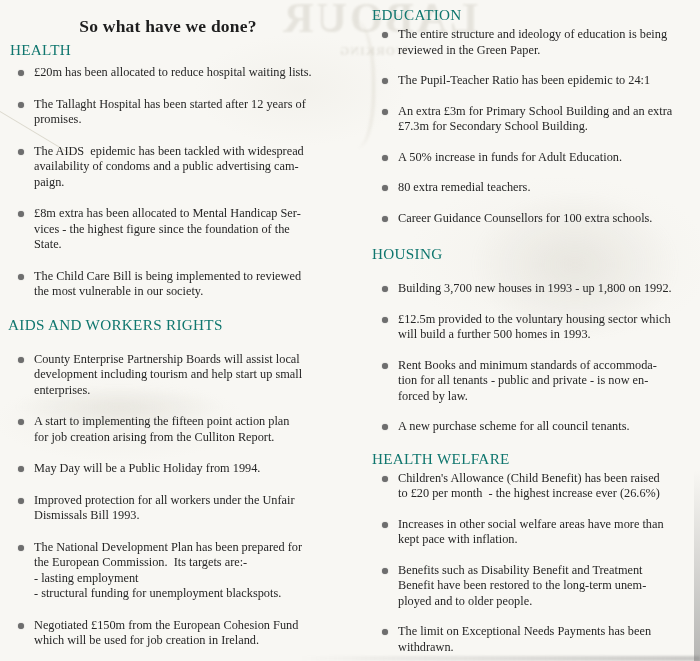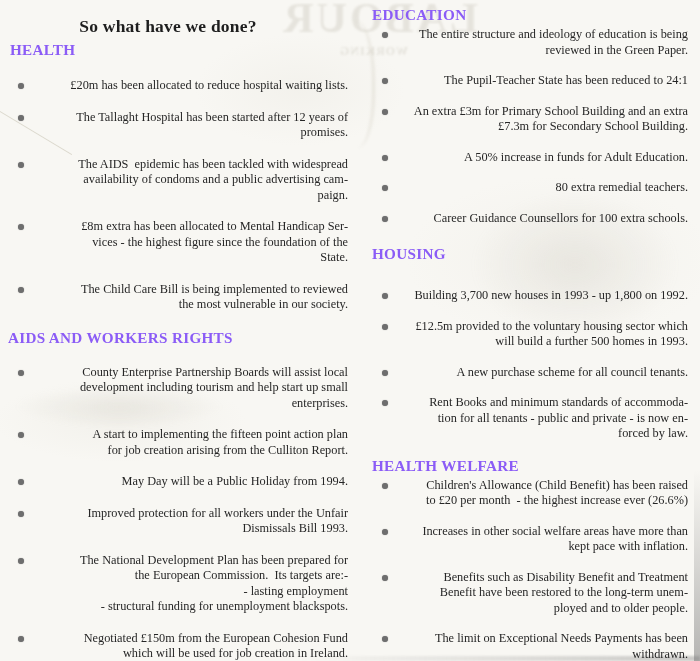--- a/index.html
+++ b/index.html
@@ -38,29 +38,29 @@
   
   .col{position:absolute;top:0;}
   .col-left{left:8px;width:340px;}
   .col-right{left:372px;width:316px;top:2px;}
 
   .page-title{
     text-align:center;font-size:17.5px;font-weight:bold;
     margin:16px 20px 4px 0;color:#1e1e1e;letter-spacing:.2px;
   }
   .heading{
-    font-size:15.2px;font-weight:bold;color:#8b5cf6;letter-spacing:.3px;
-  }
-  .sec-health .heading{margin:4px 0 19px 2px;}
+    font-size:15.2px;font-weight:normal;color:#0f766e;letter-spacing:.3px;
+  }
+  .sec-health .heading{margin:4px 0 6px 2px;}
   .sec-jobs .heading{margin:13px 0 18px 0;}
   .sec-education .heading{margin:4px 0 3px 0;}
-  .sec-housing .heading{margin:19px 0 25px 0;}
+  .sec-housing .heading{margin:19px 0 18px 0;}
   .sec-welfare .heading{margin:15px 0 3px 0;}
 
-  .bullet{display:flex;align-items:flex-start;padding-left:10px;margin-bottom:16px;text-align:right;}
+  .bullet{display:flex;align-items:flex-start;padding-left:10px;margin-bottom:16px;}
   .col-right .bullet{margin-bottom:15px;}
   .dot{flex:0 0 6px;width:6px;height:6px;border-radius:50%;background:#6e6e6e;
        margin-top:5px;margin-right:10px;box-shadow:0 0 1px rgba(60,60,60,.6);}
   .btext{
     font-size:12.3px;line-height:15.5px;white-space:pre-wrap;
     width:316px;
   }
   .col-right .btext{width:300px;}
 </style>
 </head>
@@ -150,21 +150,21 @@
   <div class="col col-right">
     <div class="section sec-education">
       <div class="heading">EDUCATION</div>
       <div class="bullet">
         <span class="dot"></span>
         <span class="btext">The entire structure and ideology of education is being
 reviewed in the Green Paper.</span>
       </div>
       <div class="bullet">
         <span class="dot"></span>
-        <span class="btext">The Pupil-Teacher State has been reduced to 24:1</span>
+        <span class="btext">The Pupil-Teacher Ratio has been epidemic to 24:1</span>
       </div>
       <div class="bullet">
         <span class="dot"></span>
         <span class="btext">An extra £3m for Primary School Building and an extra
 £7.3m for Secondary School Building.</span>
       </div>
       <div class="bullet">
         <span class="dot"></span>
         <span class="btext">A 50% increase in funds for Adult Education.</span>
       </div>
@@ -181,31 +181,31 @@
     <div class="section sec-housing">
       <div class="heading">HOUSING</div>
       <div class="bullet">
         <span class="dot"></span>
         <span class="btext">Building 3,700 new houses in 1993 - up 1,800 on 1992.</span>
       </div>
       <div class="bullet">
         <span class="dot"></span>
         <span class="btext">£12.5m provided to the voluntary housing sector which
 will build a further 500 homes in 1993.</span>
-      </div>
-      <div class="bullet">
-        <span class="dot"></span>
-        <span class="btext">A new purchase scheme for all council tenants.</span>
       </div>
       <div class="bullet">
         <span class="dot"></span>
         <span class="btext">Rent Books and minimum standards of accommoda-
 tion for all tenants - public and private - is now en-
 forced by law.</span>
       </div>
+      <div class="bullet">
+        <span class="dot"></span>
+        <span class="btext">A new purchase scheme for all council tenants.</span>
+      </div>
     </div>
 
     <div class="section sec-welfare">
       <div class="heading">HEALTH WELFARE</div>
       <div class="bullet">
         <span class="dot"></span>
         <span class="btext">Children's Allowance (Child Benefit) has been raised
 to £20 per month  - the highest increase ever (26.6%)</span>
       </div>
       <div class="bullet">

